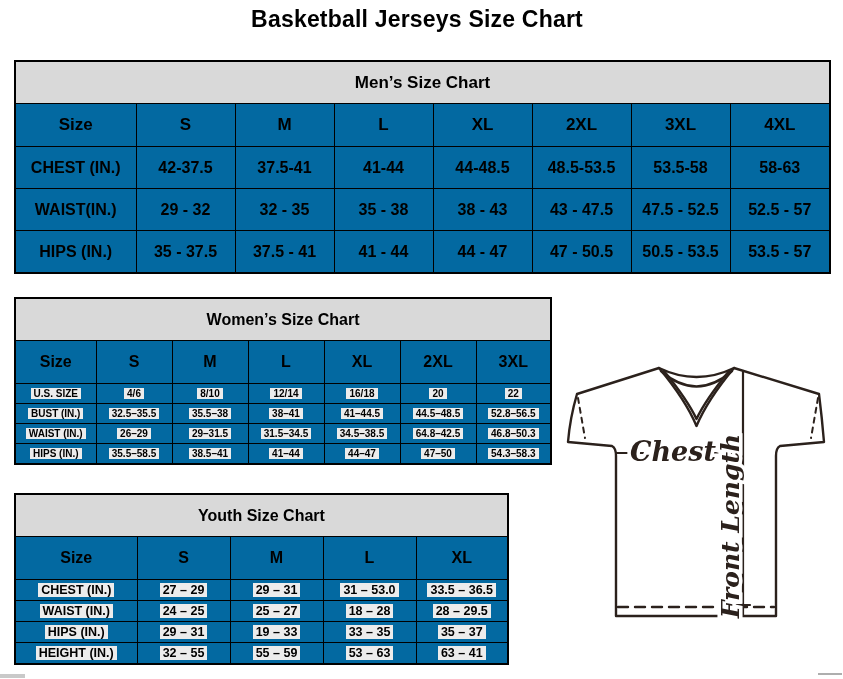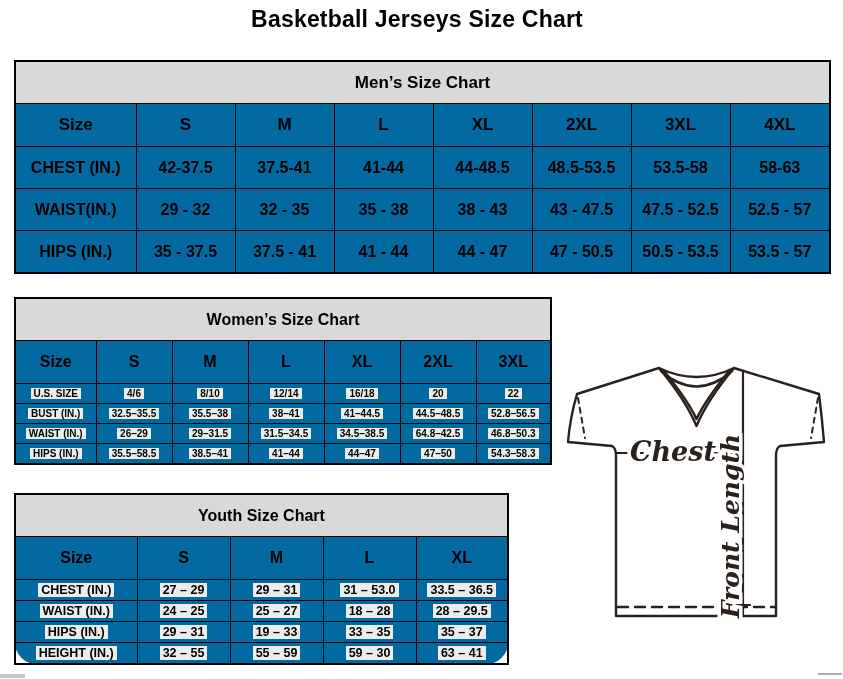--- a/index.html
+++ b/index.html
@@ -22,21 +22,21 @@
   .t-men   tr.size-row  td { height:42px; font-size:17px; }
   .t-men   tr.data-row  td { height:41px; font-size:16px; }
   .t-men   td.rlabel       { font-size:14px; }
   
   .t-women { left:14px; top:297px; width:536px; }
   .t-women tr.title-row td { height:41px; font-size:16px; }
   .t-women tr.size-row  td { height:42px; font-size:16px; }
   .t-women tr.data-row  td { height:19px; font-size:10px; }
   .t-women td.rlabel       { font-size:12px; }
   
-  .t-youth { left:14px; top:493px; width:493px;border-radius:25px; }
+  .t-youth { left:14px; top:493px; width:493px; }
   .t-youth tr.title-row td { height:41px; font-size:16px; }
   .t-youth tr.size-row  td { height:42px; font-size:16px; }
   .t-youth tr.data-row  td { height:20px; font-size:12.5px; }
   .t-youth td.rlabel       { font-size:12px; }
   .hl { background:#ececec; padding:0 3px; }
   .jersey { position:absolute; left:553px; top:360px; width:276px; height:264px; }
   .sb-frag { position:absolute; }
   .sb-left  { left:0;  top:674px; width:25px; height:4px; background:#c9c9c9; }
   .sb-right { left:818px; top:673px; width:24px; height:2px; background:#aeaeae; }
 </style>
@@ -204,21 +204,21 @@
       <td class="rlabel"><span class="hl">HIPS (IN.)</span></td>
       <td><span class="hl">29 – 31</span></td>
       <td><span class="hl">19 – 33</span></td>
       <td><span class="hl">33 – 35</span></td>
       <td><span class="hl">35 – 37</span></td>
     </tr>
     <tr class="data-row">
       <td class="rlabel"><span class="hl">HEIGHT (IN.)</span></td>
       <td><span class="hl">32 – 55</span></td>
       <td><span class="hl">55 – 59</span></td>
-      <td><span class="hl">59 – 30</span></td>
+      <td><span class="hl">53 – 63</span></td>
       <td><span class="hl">63 – 41</span></td>
     </tr>
   </tbody>
     </table>
 
   <svg class="jersey" viewBox="0 0 276 264">
     <g stroke="#2b211c" fill="none" stroke-width="2.4" stroke-linejoin="round" stroke-linecap="round">
 
       <path fill="#ffffff" d="M106,8 L24,34 Q17,58 15,82 L59,86 Q63,88 63,96 L63,256 L223,256 L223,96 Q223,88 227,86 L271,82 Q269,58 266,34 L181,8 Q143.5,26 106,8 Z"></path>
 

